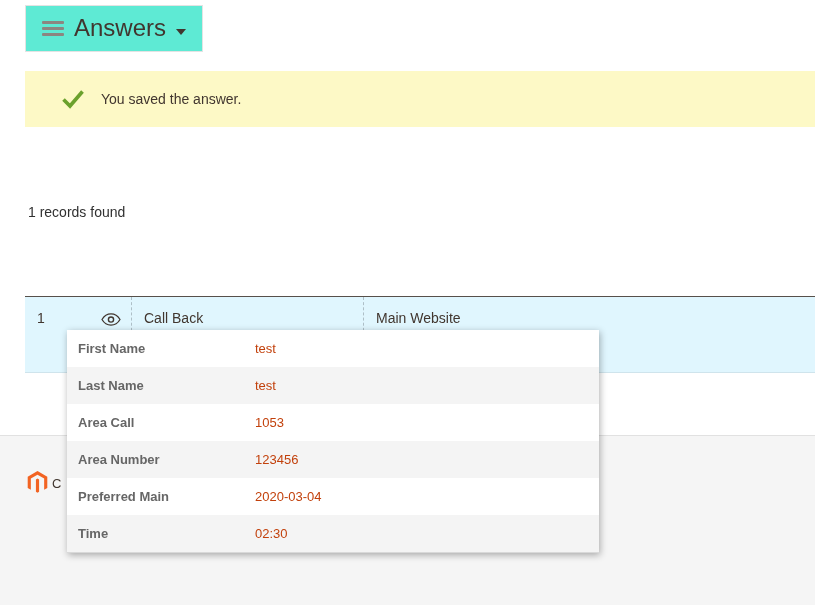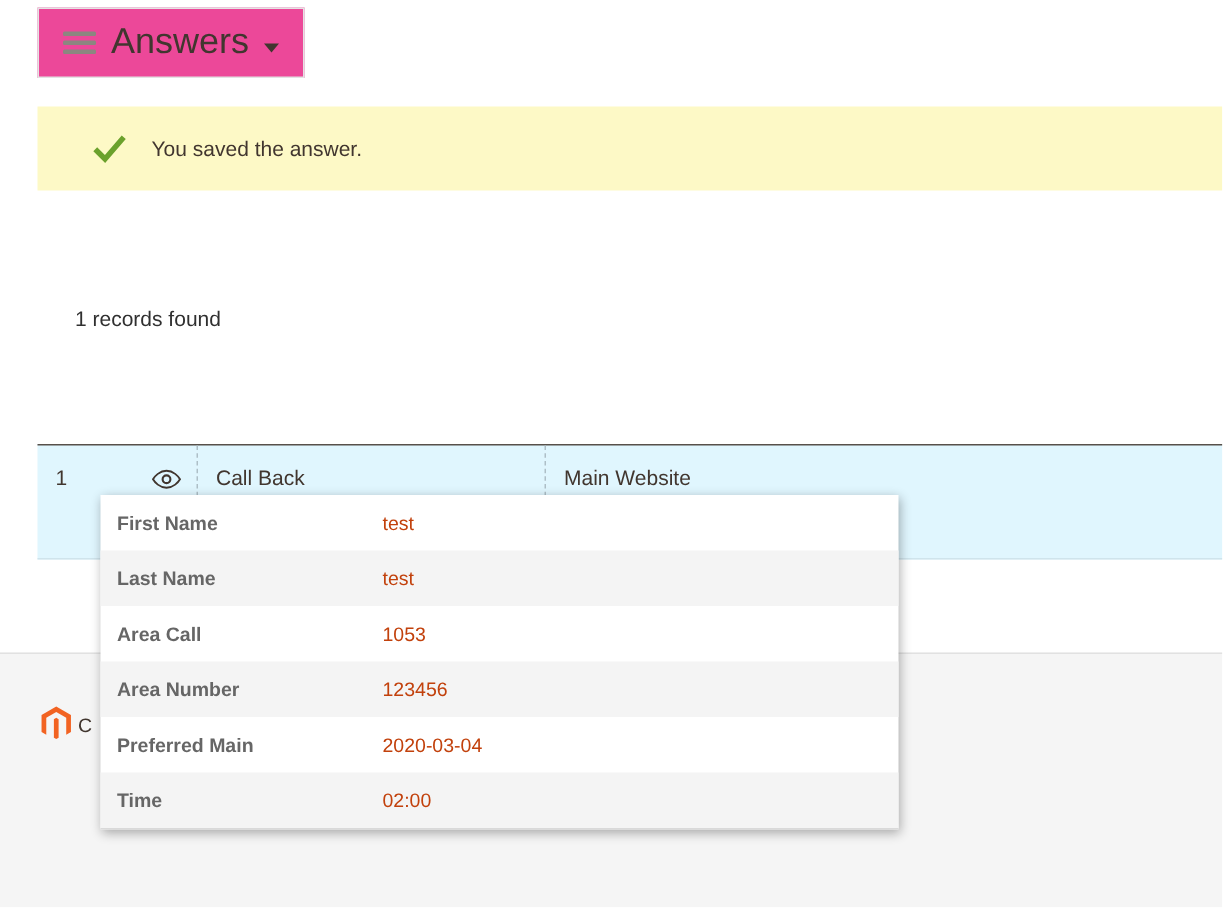--- a/index.html
+++ b/index.html
@@ -18,21 +18,21 @@
 
   
   .title-btn {
     position: absolute;
     left: 25px; top: 5px;
     height: 47px;
     display: inline-flex;
     align-items: center;
     gap: 10px;
     padding: 0 16px;
-    background: #ec4899;
+    background: #5eead4;
     border: 1px solid #e3e3e3;
     cursor: pointer;
   }
   .hamburger {
     display: inline-flex;
     flex-direction: column;
     justify-content: center;
     gap: 3px;
     width: 22px;
   }
@@ -70,21 +70,21 @@
   .check-icon { width: 24px; height: 20px; flex: 0 0 auto; }
   .msg-success .msg-text {
     margin-left: 16px;
     font-size: 14px;
     color: #41362f;
   }
 
   
   .records-found {
     position: absolute;
-    left: 50px; top: 204px;
+    left: 28px; top: 204px;
     font-size: 14px;
     color: #303030;
   }
 
   
   .grid-header {
     position: absolute;
     left: 25px; top: 254px;
     width: 790px; height: 41px;
     display: flex;
@@ -245,17 +245,17 @@
     <div class="d-row">
       <span class="d-label">Area Number</span>
       <span class="d-value">123456</span>
     </div>
     <div class="d-row">
       <span class="d-label">Preferred Main</span>
       <span class="d-value">2020-03-04</span>
     </div>
     <div class="d-row">
       <span class="d-label">Time</span>
-      <span class="d-value">02:00</span>
+      <span class="d-value">02:30</span>
     </div>
   </div>
 
 </div>
 
 </body></html>

